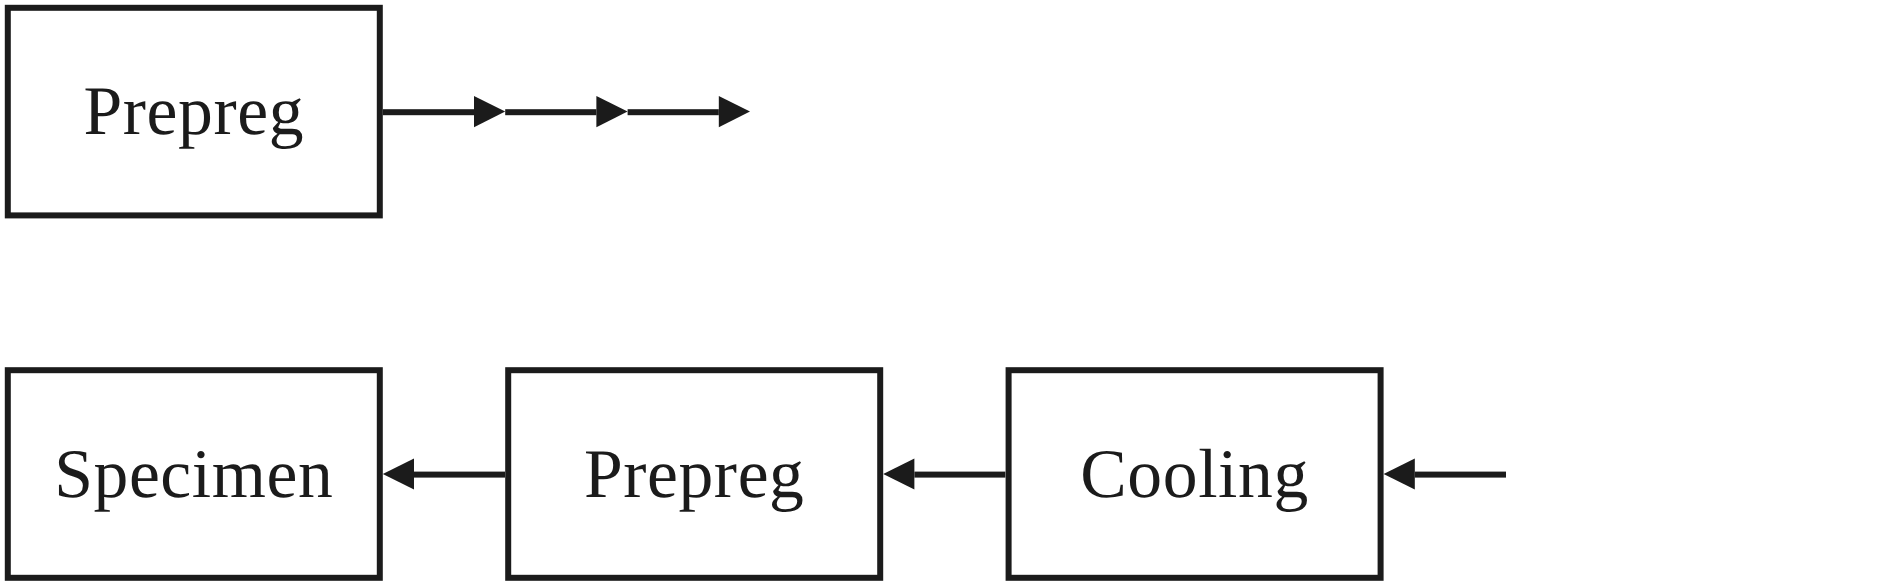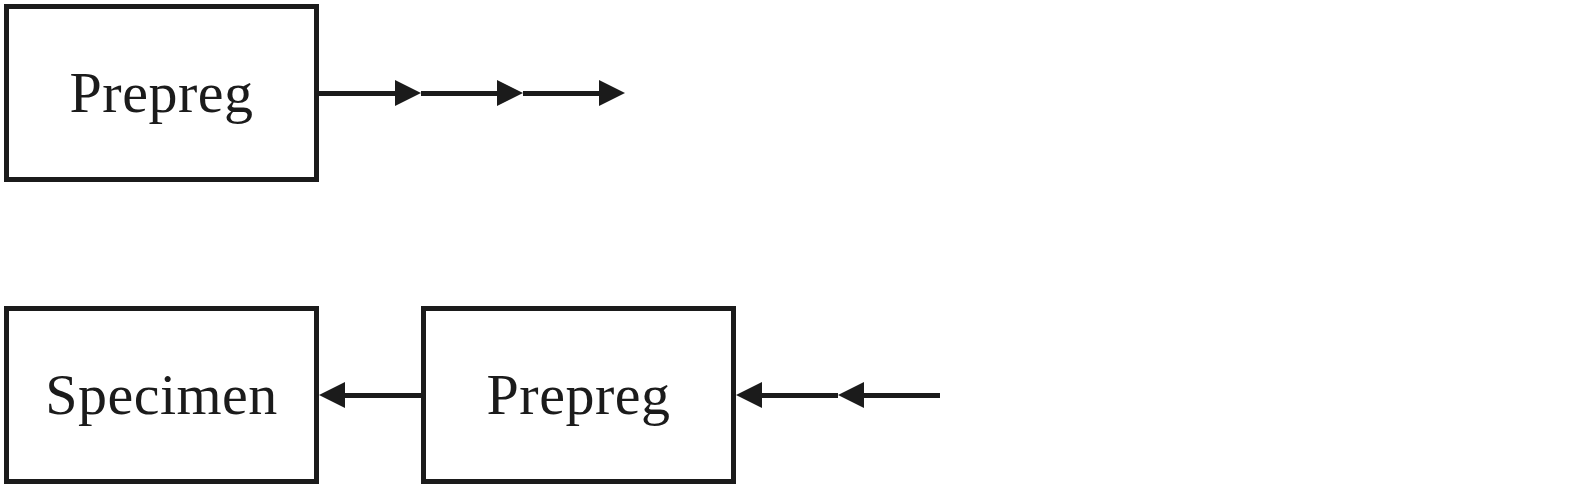--- a/index.html
+++ b/index.html
@@ -97,19 +97,22 @@
       <span class="head-left"></span>
       <span class="shaft"></span>
     </div>
     <div class="node">
       <span class="node-label">Prepreg</span>
     </div>
     <div class="connector">
       <span class="head-left"></span>
       <span class="shaft"></span>
     </div>
+    <div class="node">
+      <span class="node-label">Cooling</span>
+    </div>
     <div class="connector">
       <span class="head-left"></span>
       <span class="shaft"></span>
     </div>
   </div>
 
 </div>
 
 </body></html>

